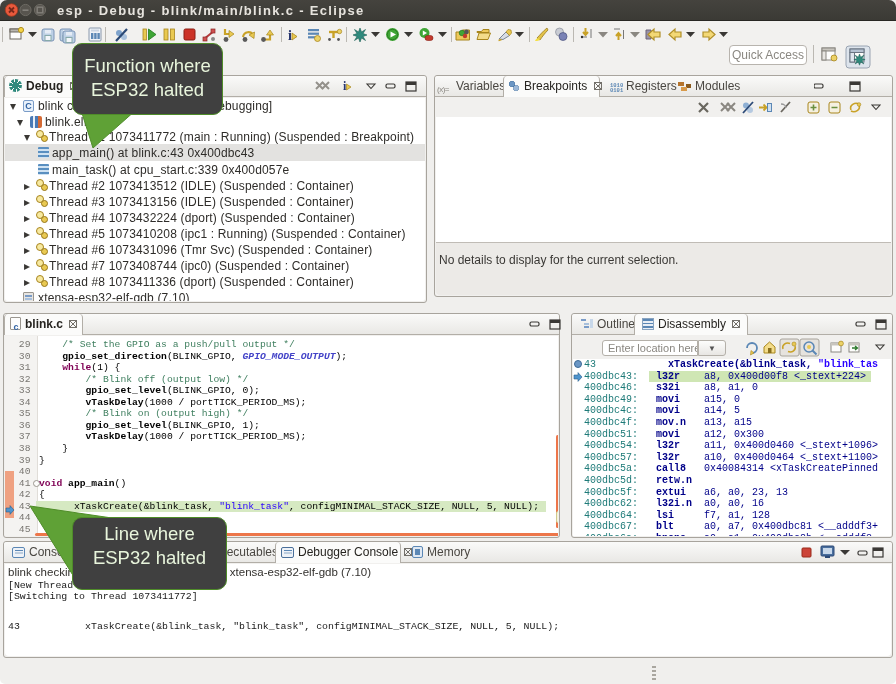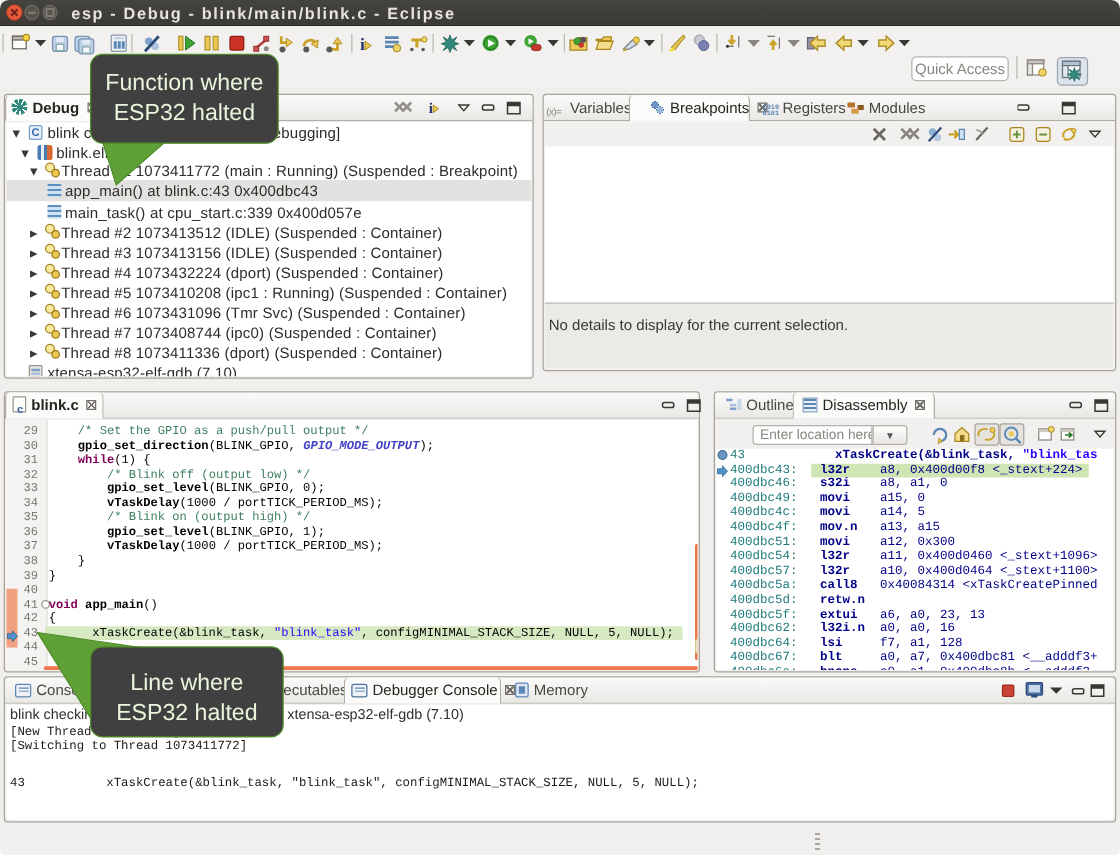--- a/index.html
+++ b/index.html
@@ -408,21 +408,21 @@
       <div class="trow" style="top:192px">
           <span style="position:absolute;left:18px" class="icn-gdb"></span>
           <span style="position:absolute;left:33px">xtensa-esp32-elf-gdb (7.10)</span>
         </div>
     </div>
   </div>
 
   <div class="panel" id="bpP">
     <div class="tabbar" id="bpTabs">
       <div class="tab" style="left:0px;width:68px;padding:0 2px"><span class="ticn" id="varicn"></span>Variables</div>
-      <div class="tab active" style="left:68px;width:97px;padding:0 16px"><span class="ticn" id="bpicn"></span>Breakpoints <span class="xclose"></span></div>
+      <div class="tab active" style="left:68px;width:97px;padding:0 4px"><span class="ticn" id="bpicn"></span>Breakpoints <span class="xclose"></span></div>
       <div class="tab" style="left:168px"><span class="ticn" id="regicn"></span>Registers</div>
       <div class="tab" style="left:236px"><span class="ticn" id="modicn"></span>Modules</div>
       <svg width="60" height="21" style="position:absolute;left:379px;top:0">
         <rect x="0" y="8" width="9" height="4" rx="1.5" fill="none" stroke="#3a3835" stroke-width="1.2"></rect>
         <g transform="translate(36,6)">
             <rect x="0" y="0" width="10" height="9" fill="none" stroke="#3a3835" stroke-width="1.2"></rect>
             <rect x="0" y="0" width="10" height="3" fill="#3a3835"></rect>
           </g>
       </svg>
     </div>
@@ -639,17 +639,17 @@
         <polygon points="9,2 64,2 21,40" fill="#5fa136" stroke="#4f8c29" stroke-width="1"></polygon>
       </svg>
     <div class="tip" style="left:72px;top:43px;width:151px;height:72px;border:1px solid #4f8c29">
       <div style="margin-top:11px">Function where</div>
       <div style="margin-top:2px">ESP32 halted</div>
     </div>
     <svg class="tiptail" style="left:28px;top:500px" width="92" height="82">
         <polygon points="2,6 84,18 46,77" fill="#5fa136" stroke="#4f8c29" stroke-width="1"></polygon>
       </svg>
     <div class="tip" style="left:72px;top:517px;width:155px;height:73px;border:1px solid #4f8c29">
-      <div style="margin-top:17px">Line where</div>
+      <div style="margin-top:5px">Line where</div>
       <div style="margin-top:2px">ESP32 halted</div>
     </div>
   </div>
 </div>
 
 </body></html>

